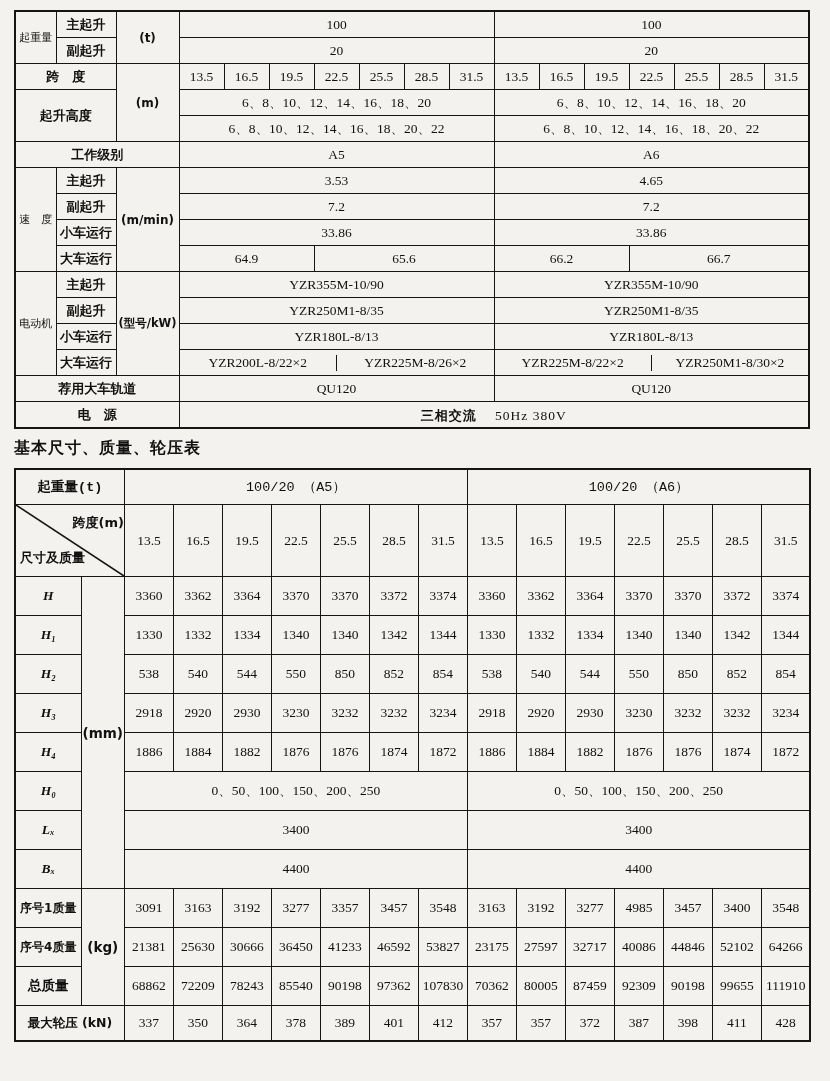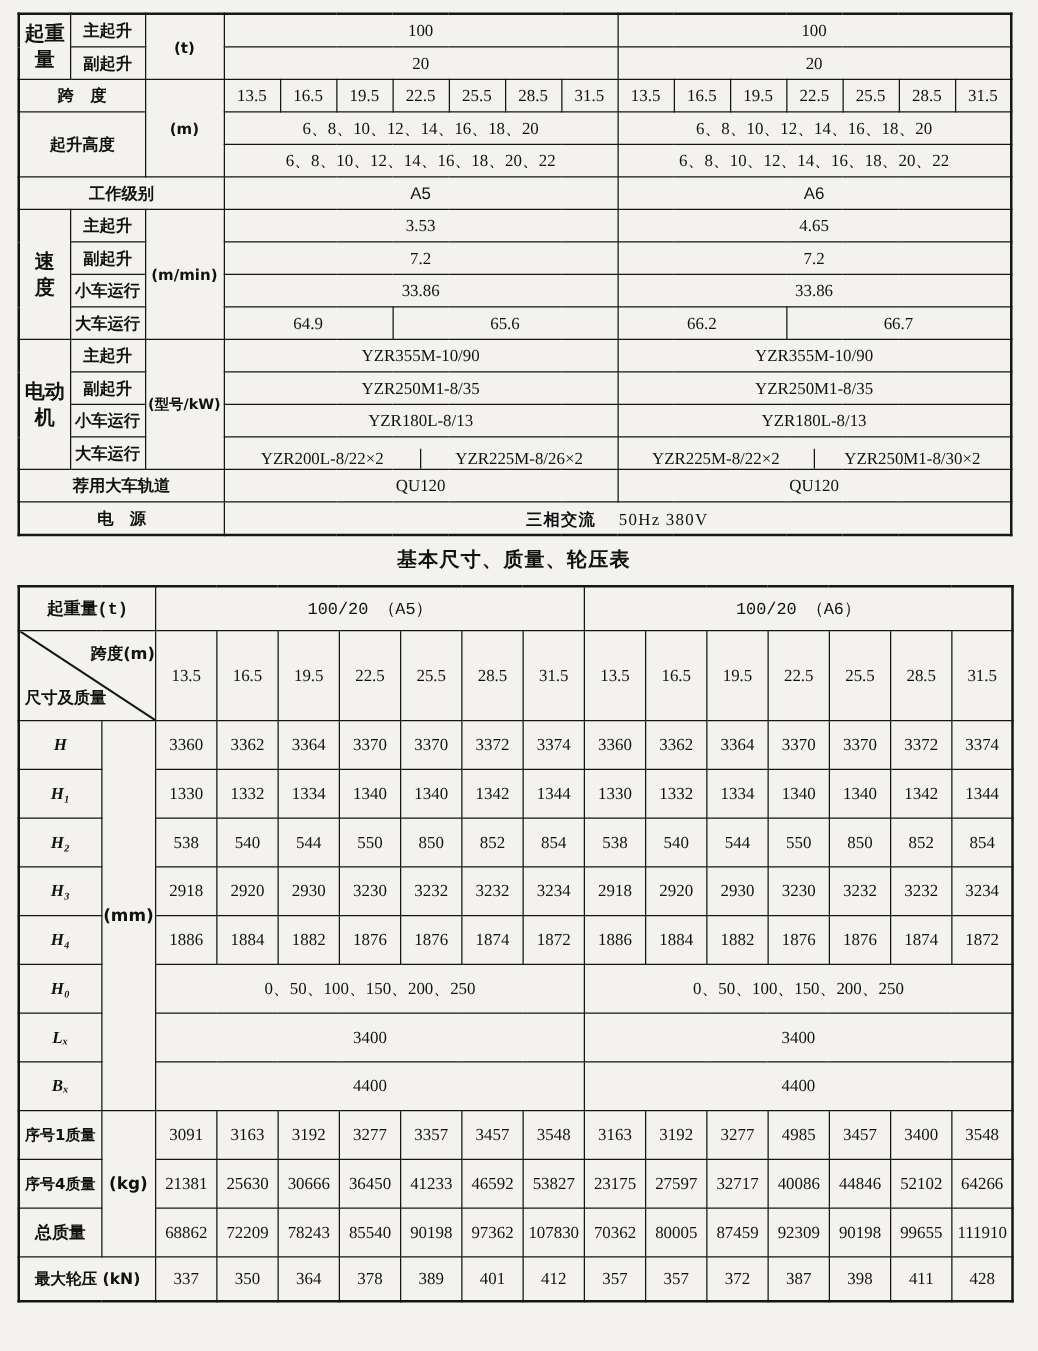--- a/index.html
+++ b/index.html
@@ -1,31 +1,31 @@
 <!DOCTYPE html>
 <html><head>
 <meta charset="utf-8">
 <style>
   html,body{margin:0;padding:0;background:#f3f2ef;}
   body{width:830px;height:1081px;font-family:"DejaVu Sans",sans-serif;color:#111;}
   .sheet{padding:10px 0 0 14px;}
   .tbl-title{width:794px;text-align:center;font-size:17px;font-weight:bold;letter-spacing:2px;margin:4px 0 12px 0;}
-  .tbl-title2{width:794px;text-align:center;font-size:16px;font-weight:bold;letter-spacing:1px;margin:9px 0 9px 0;}
+  .tbl-title2{width:794px;text-align:left;font-size:16px;font-weight:bold;letter-spacing:1px;margin:9px 0 9px 0;}
   table{border-collapse:collapse;table-layout:fixed;background:transparent;}
   table.grid{border:2px solid #151515;}
   td{border:1.4px solid #151515;text-align:center;vertical-align:middle;padding:0 1px;overflow:hidden;}
   
   .tech td{height:25px;}
   .lbl{font-weight:bold;font-size:13px;}
-  .grp{font-weight:bold;font-size:16px;letter-spacing:0px;padding:0;}
+  .grp{font-weight:normal;font-size:11px;letter-spacing:0px;padding:0;}
   .unit{font-size:12px;font-weight:bold;}
   .val, td.val{font-family:"Liberation Serif","DejaVu Serif",serif;font-size:13.5px;font-weight:normal;}
-  .valb{font-family:Liberation Sans, sans-serif;font-size:13.5px;margin-left:15px;}
+  .valb{font-family:Liberation Serif, serif;font-size:13.5px;margin-left:15px;}
   
-  .splitwrap{display:flex;width:100%;height:100%;align-items:flex-end;padding:0;}
+  .splitwrap{display:flex;width:100%;height:100%;align-items:center;padding:0;}
   .splitwrap>div{flex:1;display:flex;align-items:center;justify-content:center;}
   .splitwrap>div+div{border-left:1.4px solid #151515;font-family:Liberation Serif, serif;}
   td.nopad{padding:0;}
   
   .size td{height:38px;font-family:"Liberation Serif","DejaVu Serif",serif;font-size:13.5px;}
   .size td.lbl, .size td.unit, .size td.diag{font-family:"DejaVu Sans",sans-serif;}
   .size tr.hdr1 td{height:34px;font-family:Liberation Mono, monospace;}
   .size tr.hdr2 td{height:71px;}
   .size tr.last td{height:34px;}
   .dimlbl{font-style:italic;font-family:"Liberation Serif","DejaVu Serif",serif !important;font-size:14px;font-weight:bold;}

